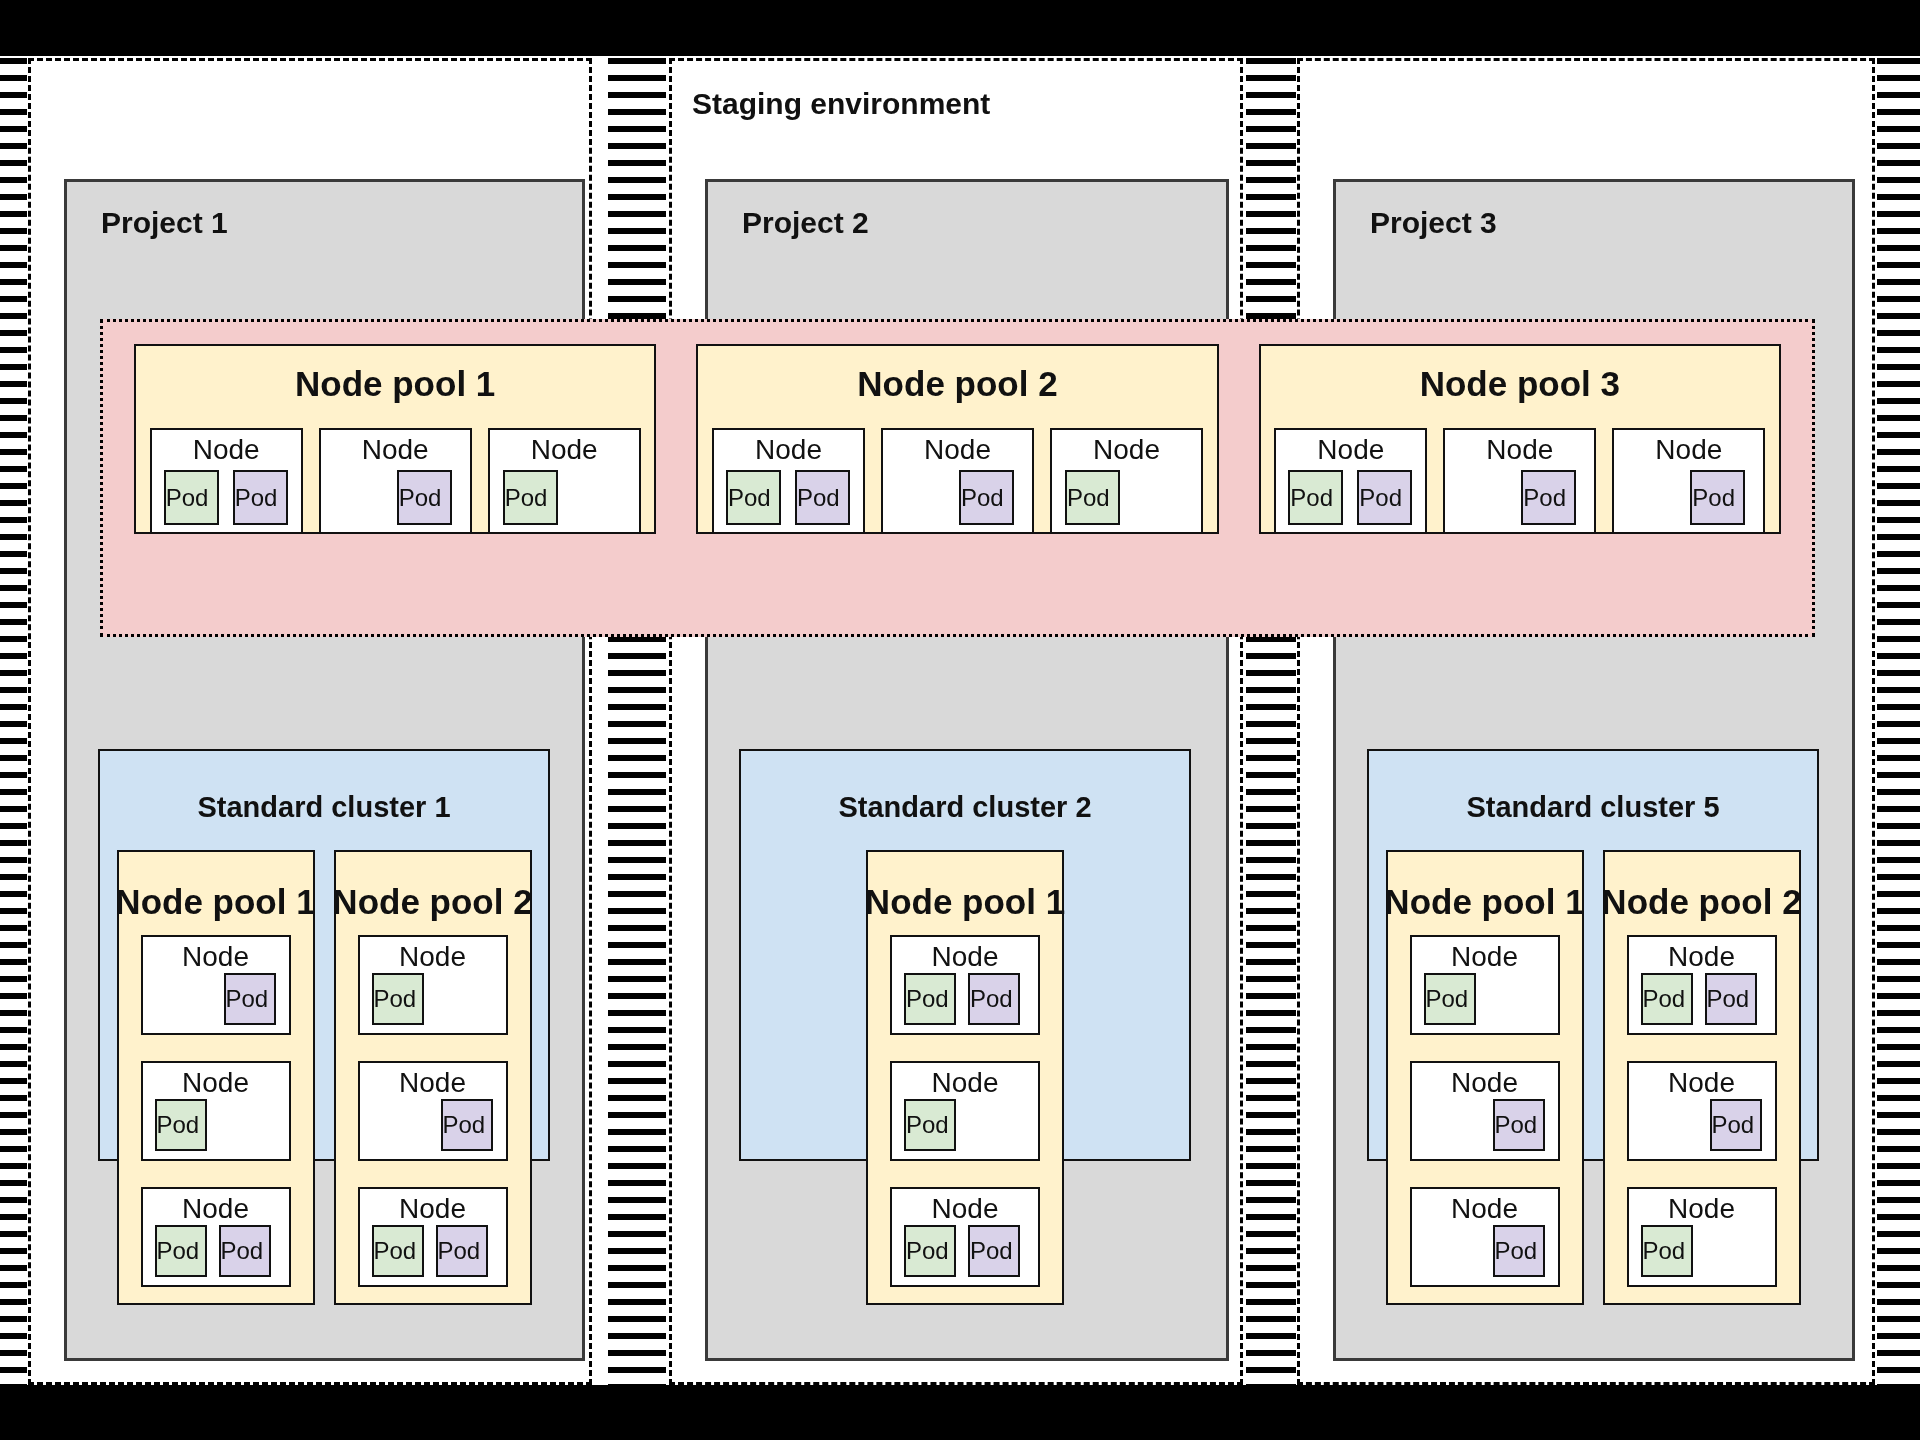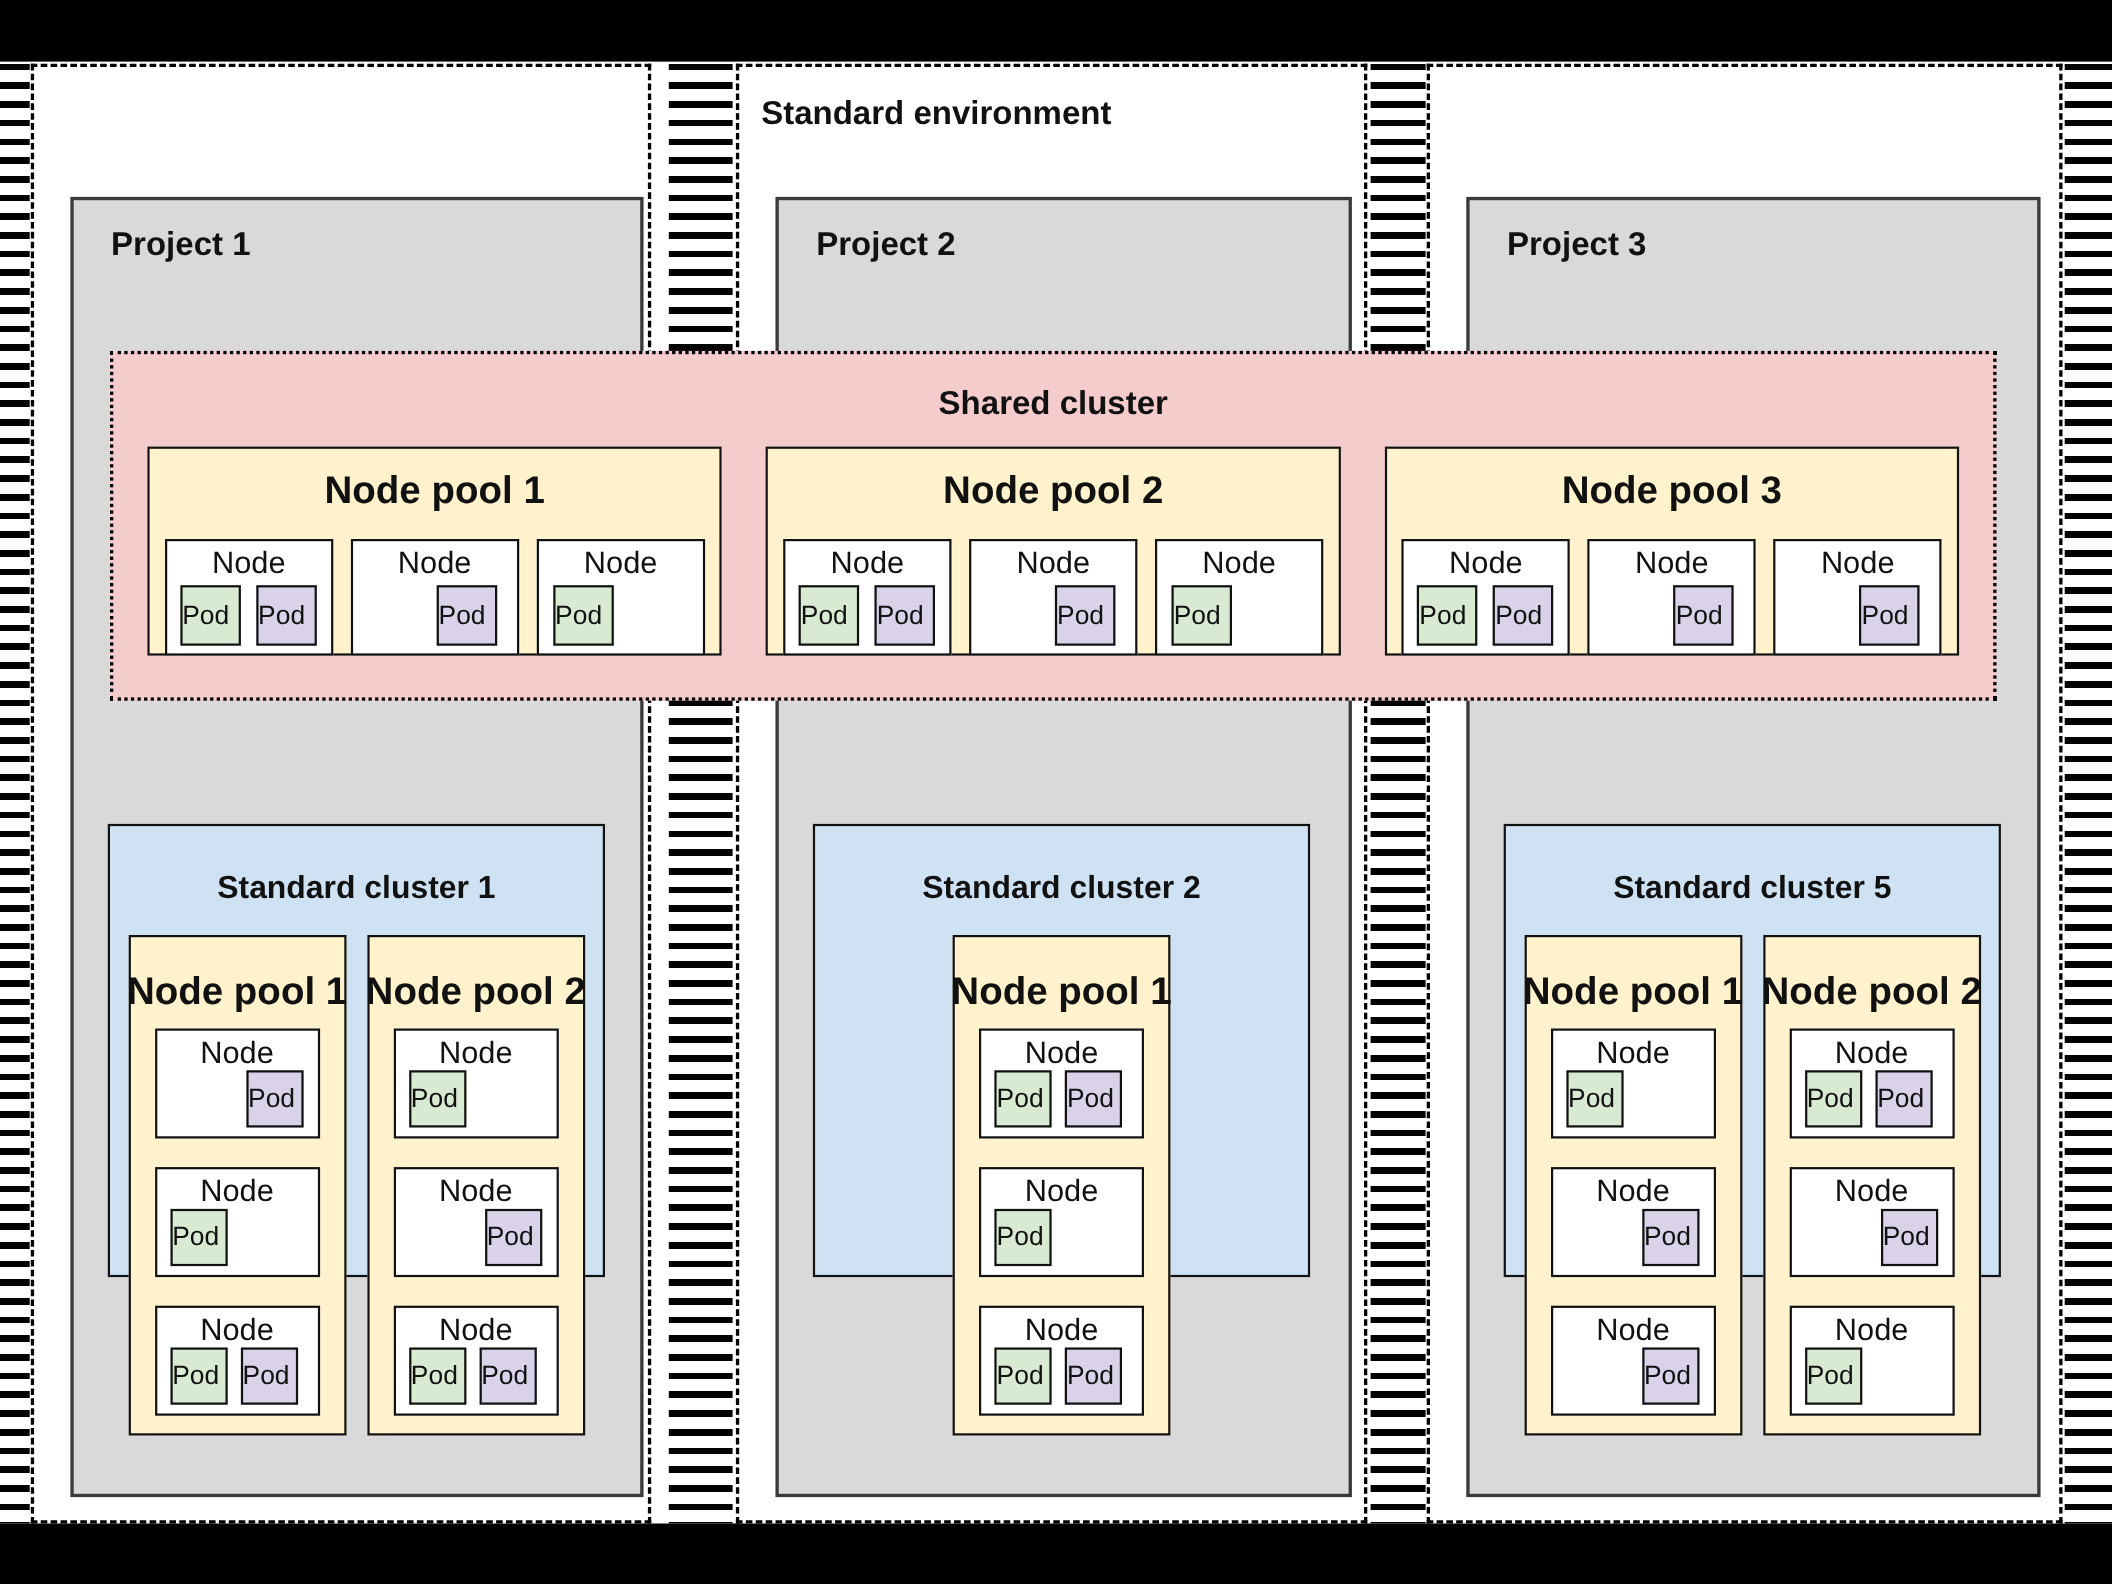--- a/index.html
+++ b/index.html
@@ -148,21 +148,21 @@
                   </div>
                 </div>
               </div>
             </div>
           </div>
       </div>
     </div>
   </section>
 
   <section class="env" id="env-staging">
-    <div class="env-title">Standard environment</div>
+    <div class="env-title">Staging environment</div>
     <div class="project">
       <div class="project-title">Project 2</div>
       <div class="cluster">
         <div class="cluster-title">Standard cluster 2</div>
         <div class="pools">
             <div class="pool">
               <div class="pool-title">Node pool 1</div>
               <div class="nodes">
                 <div class="node">
                   <div class="node-label">Node</div>
@@ -249,21 +249,20 @@
                   </div>
                 </div>
               </div>
             </div>
           </div>
       </div>
     </div>
   </section>
 
   <div class="shared">
-    <div class="shared-title">Shared cluster</div>
     <div class="pools">
         <div class="pool">
           <div class="pool-title">Node pool 1</div>
           <div class="nodes">
             <div class="node">
               <div class="node-label">Node</div>
               <div class="pod p1" style="background: rgb(217, 234, 211);">
                 <span class="pod-label">Pod</span>
               </div>
               <div class="pod p2" style="background: rgb(217, 210, 233);">

